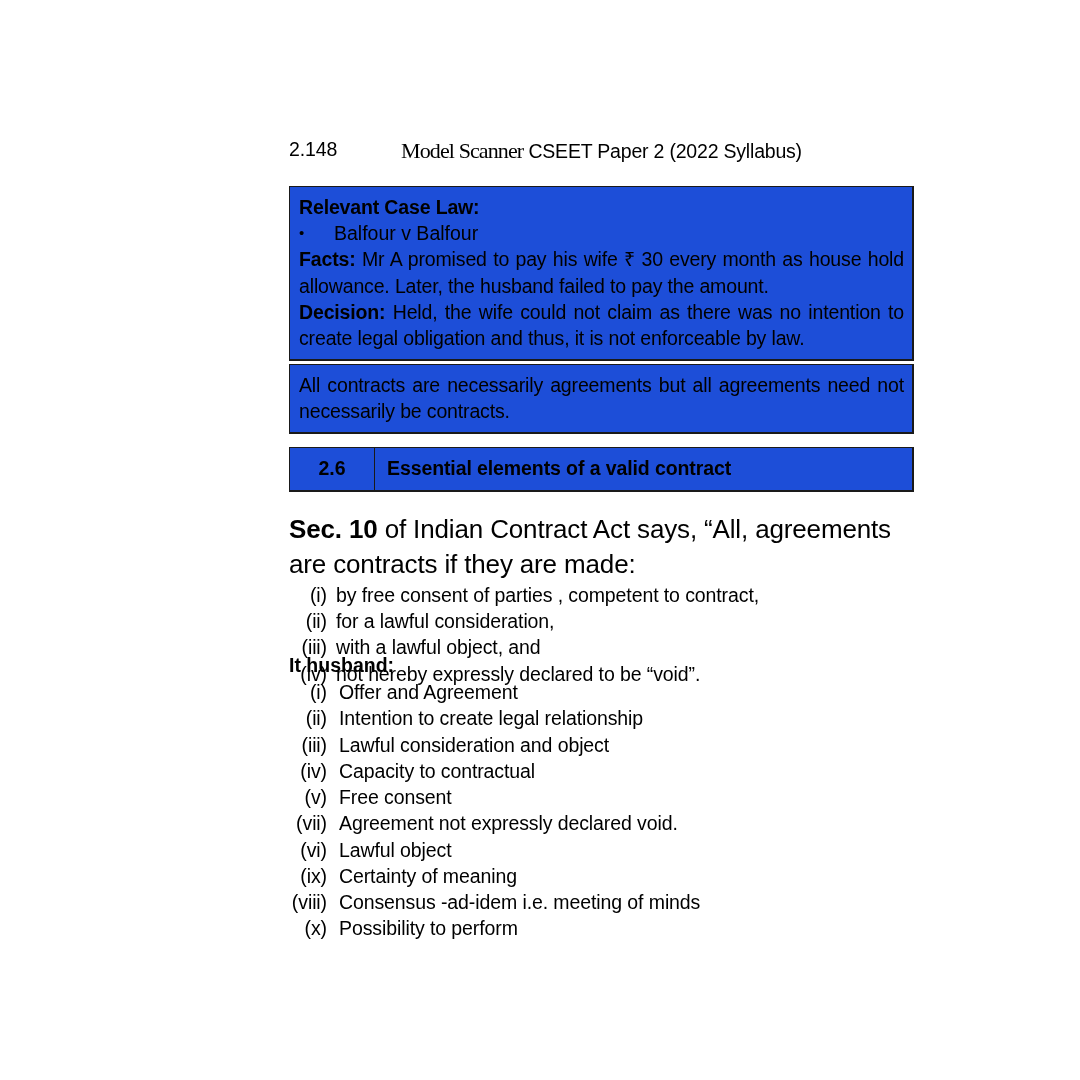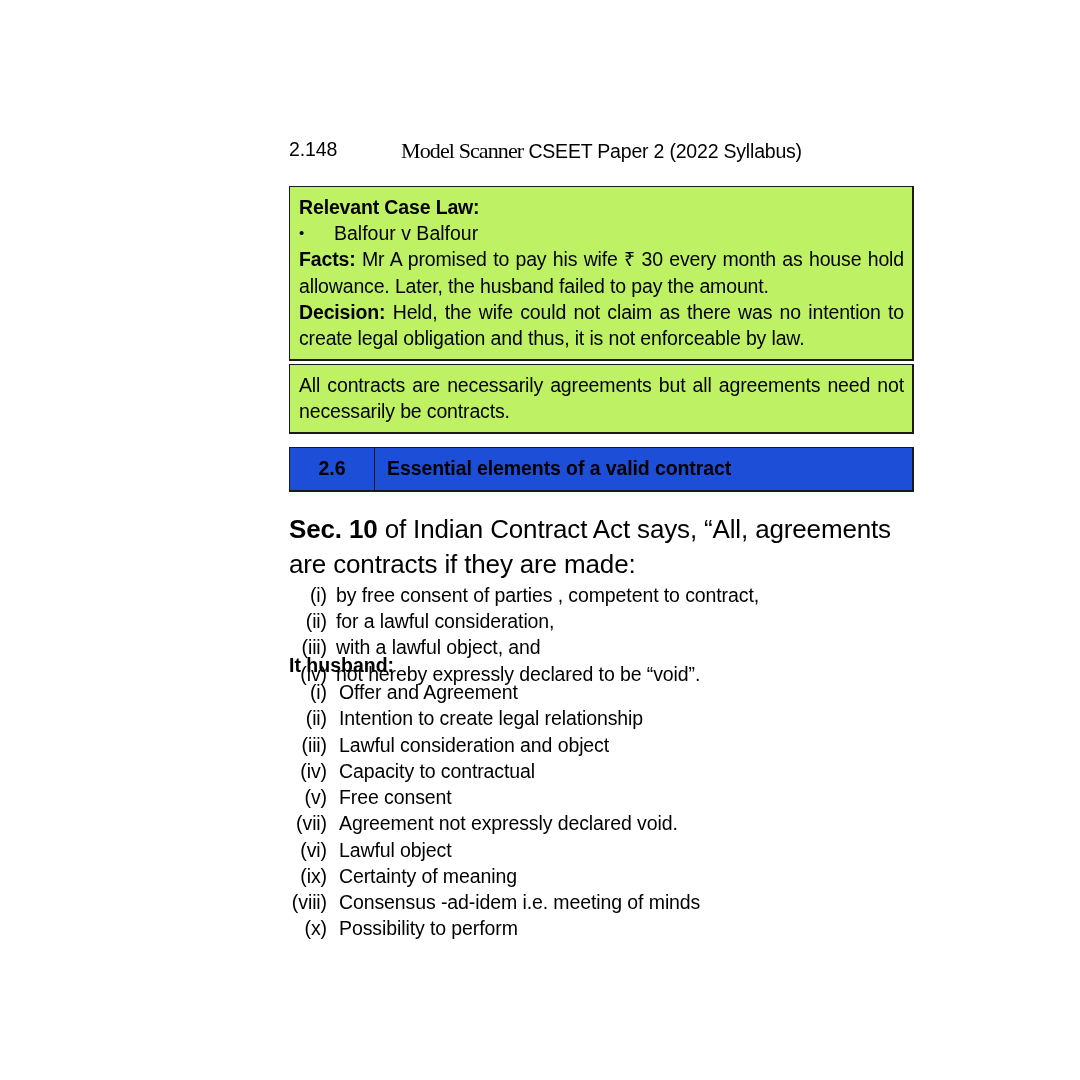--- a/index.html
+++ b/index.html
@@ -57,21 +57,21 @@
 
   
   .box {
     position: absolute;
     left: 245px;
     width: 625px;
     box-sizing: border-box;
     border: 1.4px solid #1a1a1a;
     border-right-width: 2.6px;
     border-bottom-width: 2.6px;
-    background: #bef264;
+    background: #1d4ed8;
   }
   .box-inner {
     padding: 7px 8px 8px 9px;
   }
   .box p {
     margin: 0;
     font-size: 19.5px;
     line-height: 1.345;
     letter-spacing: -0.15px;
   }

